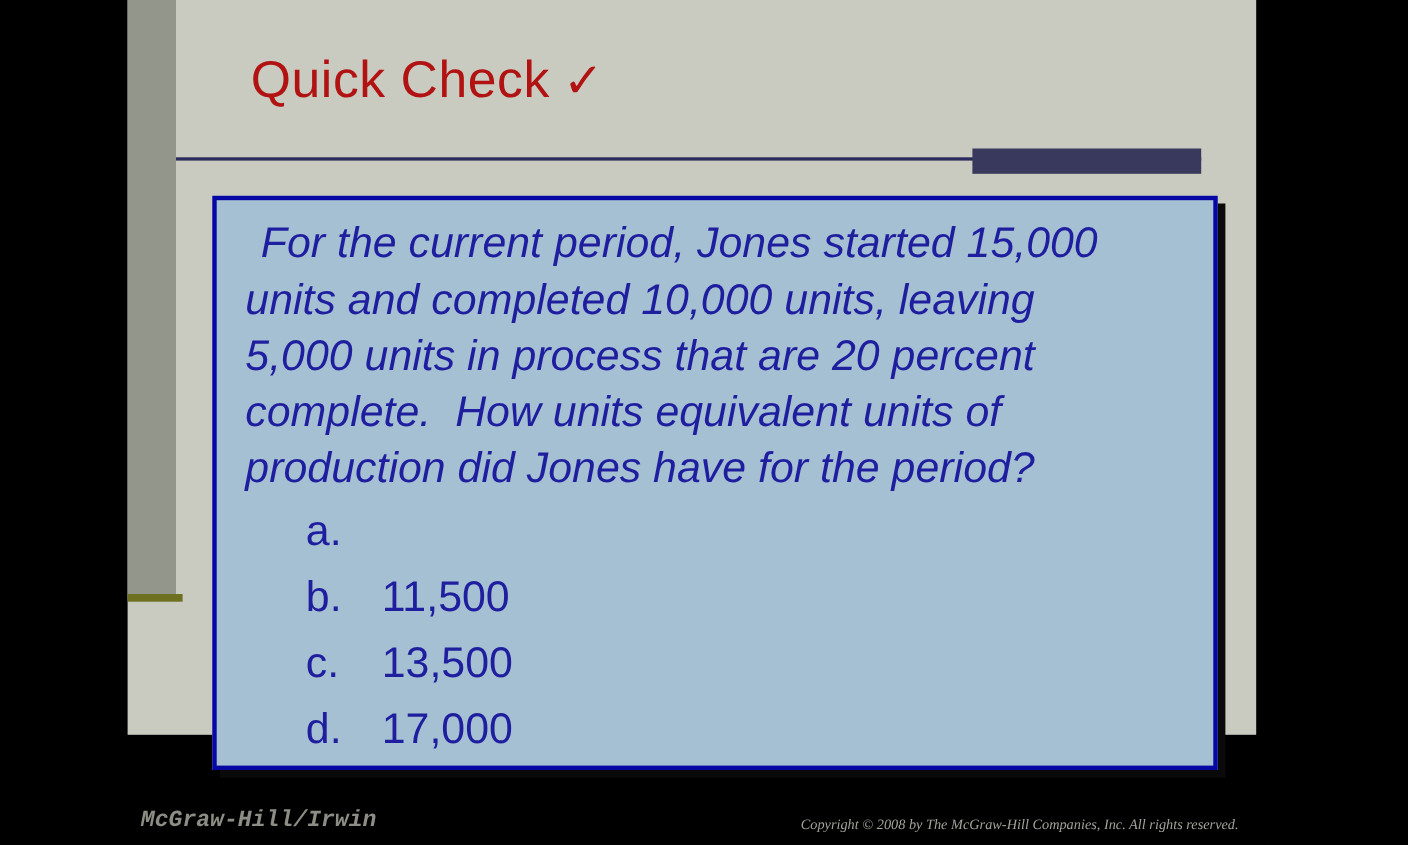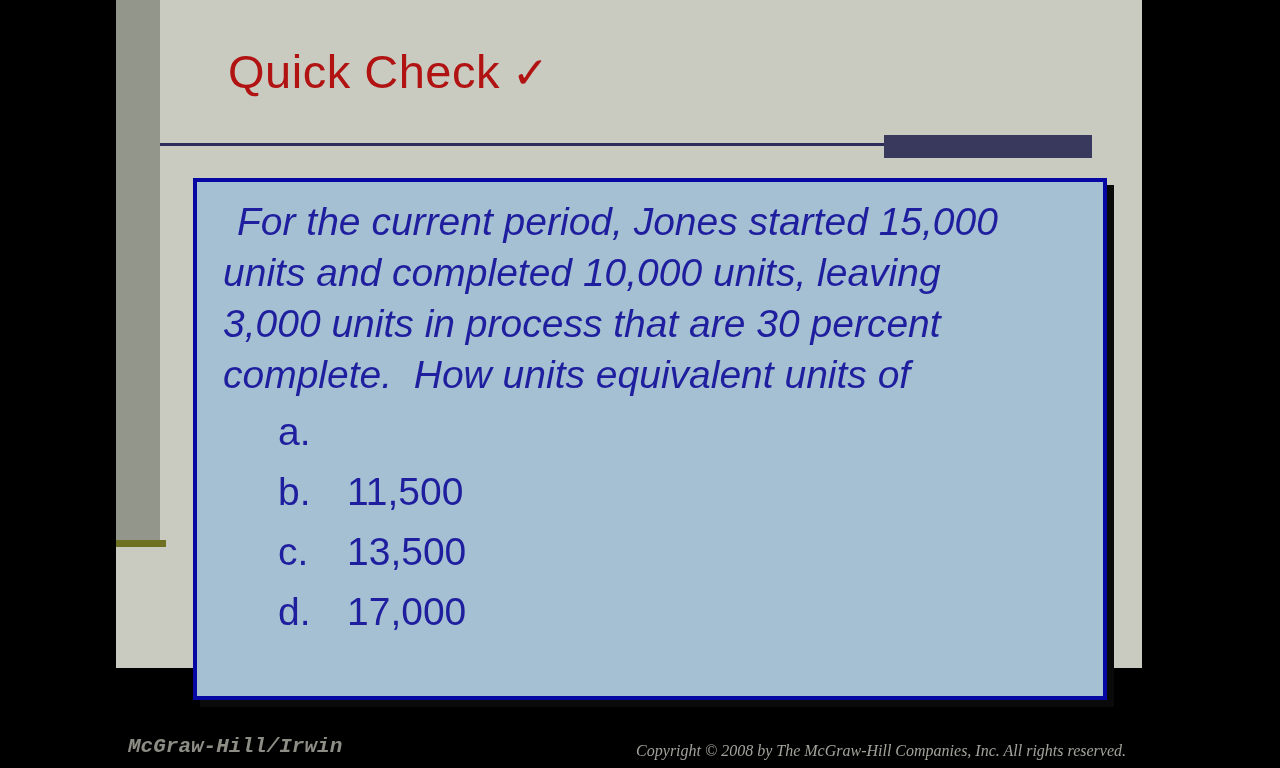--- a/index.html
+++ b/index.html
@@ -83,21 +83,21 @@
     position: absolute; left: 12px; top: 735px;
     font-family: Liberation Mono, monospace;
     font-style: italic; font-weight: bold;
     font-size: 21px;
     color: var(--footer-left);
   }
   .footer-right {
     position: absolute; right: 16px; top: 742px;
     font-family: "Liberation Serif", serif;
     font-style: italic;
-    font-size: 16px;
+    font-size: 13px;
     color: var(--footer-right);
   }
 </style>
 </head>
 <body>
 
 <div class="stage">
   <div class="slide">
 
     <div class="stripe"></div>
@@ -105,22 +105,23 @@
 
     <h1 class="title"><span>Quick Check</span><span class="check">✓</span></h1>
 
     <div class="rule"></div>
     <div class="accent-bar"></div>
 
     <div class="qbox">
       <div class="qtext">
         <div class="qline">For the current period, Jones started 15,000</div>
         <div class="qline">units and completed 10,000 units, leaving</div>
-        <div class="qline">3,000 units in process that are 30 percent</div>
+        <div class="qline">5,000 units in process that are 20 percent</div>
         <div class="qline">complete.  How units equivalent units of</div>
+        <div class="qline">production did Jones have for the period?</div>
       </div>
 
       <div class="options">
         <div class="option">
           <span class="olabel">a.</span>
         </div>
         <div class="option">
           <span class="olabel">b.</span>
           <span class="ovalue">11,500</span>
         </div>

